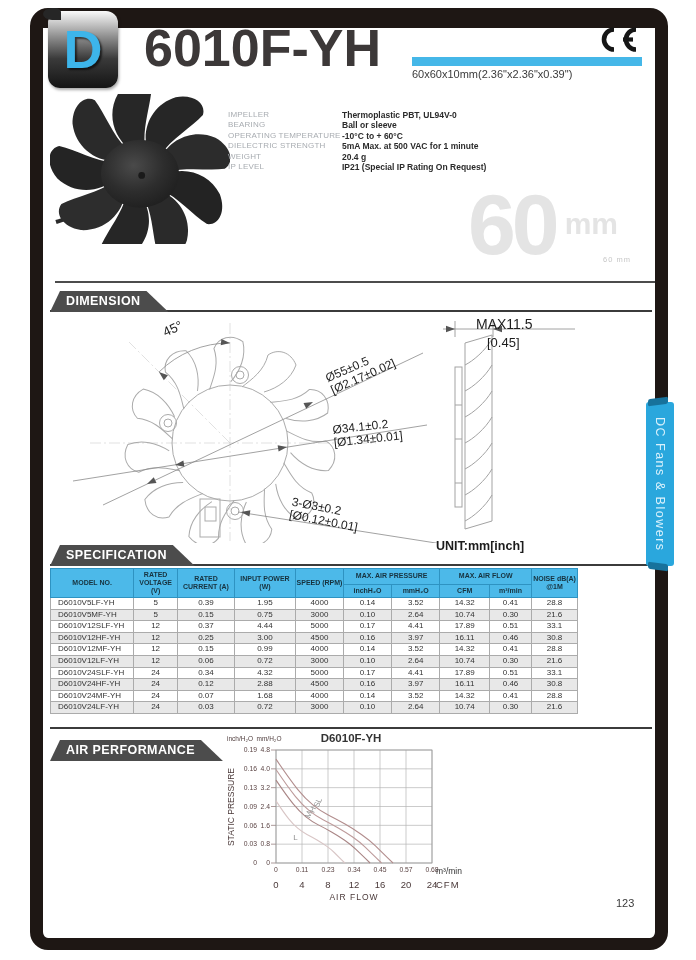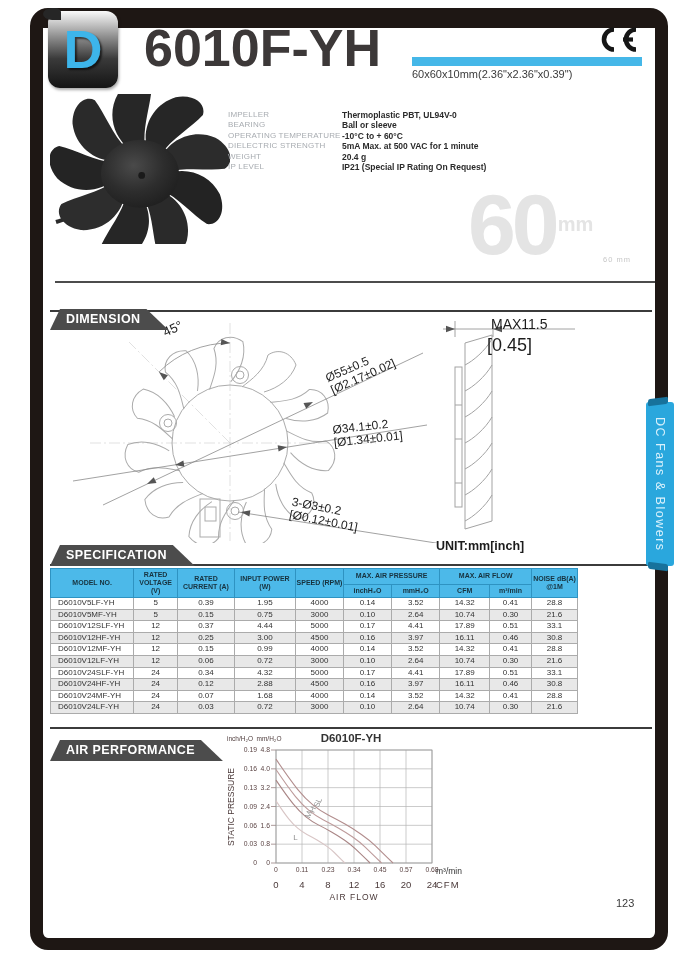--- a/index.html
+++ b/index.html
@@ -35,21 +35,21 @@
 
   
   .specs{position:absolute;left:228px;top:110px;width:410px;}
   .spec-row{display:flex;line-height:10.4px;}
   .spec-label{width:114px;font-size:8px;color:#a8acb1;letter-spacing:.2px;}
   .spec-value{font-size:8.5px;font-weight:bold;color:#2b2b2b;}
 
   
   .wm{position:absolute;left:468px;top:186px;display:flex;align-items:center;color:#e4e4e4;}
   .wm .big{font-size:86px;font-weight:bold;letter-spacing:-4px;line-height:76px;}
-  .wm .unit{font-size:20px;font-weight:bold;margin-left:2px;}
+  .wm .unit{font-size:30px;font-weight:bold;margin-left:9px;}
   .wm-small{position:absolute;left:603px;top:255px;font-size:7.5px;color:#c7c7c7;letter-spacing:1px;}
   .divider{position:absolute;left:55px;top:281px;width:600px;height:2px;background:#4c4c4c;}
 
   
   .sec{position:absolute;left:50px;height:21px;background:#4c4c4c;color:#fff;font-size:12.5px;
     font-weight:bold;letter-spacing:.4px;line-height:21px;padding:0 28px 0 16px;
     clip-path:polygon(10px 0,calc(100% - 22px) 0,100% 100%,0 100%);z-index:2;}
   .sec-rule{position:absolute;left:50px;width:602px;height:2px;background:#3b3b3b;z-index:1;}
 
   
@@ -145,21 +145,21 @@
       </div>
     </div>
 
   <div class="wm">
     <span class="big">60</span>
     <span class="unit">mm</span>
   </div>
   <div class="wm-small">60 mm</div>
   <div class="divider"></div>
 
-  <div class="sec" style="top:291px;margin-top:18px;">DIMENSION</div>
+  <div class="sec" style="top:291px;">DIMENSION</div>
   <div class="sec-rule" style="top:310px;"></div>
 
   <svg class="dim-svg" width="600" height="228" viewBox="0 0 600 228">
     <defs>
       <path id="arw" d="M0,0 L9,3.2 L0,6.4 Z"></path>
       <path id="cadb" d="M 12,-56 C 22,-64 34,-72 38,-88 C 48,-95 61,-91 66,-78 C 61,-64 48,-55 34,-51"></path>
     </defs>
 
     <g transform="translate(175,128)" stroke="#ababab" fill="none" stroke-width="1">
       <line x1="0" y1="-120" x2="0" y2="98" stroke="#cccccc" stroke-width="0.6" stroke-dasharray="11 3 2 3"></line>
@@ -236,22 +236,22 @@
     <span>[Ø2.17±0.02]</span>
   </span>
   <span class="dim-label" style="left:333px;top:420px;transform:rotate(-6deg);">
     <span>Ø34.1±0.2</span><br>
     <span>[Ø1.34±0.01]</span>
   </span>
   <span class="dim-label" style="left:290px;top:502px;transform:rotate(11deg);">
     <span>3-Ø3±0.2</span><br>
     <span>[Ø0.12±0.01]</span>
   </span>
-  <span class="dim-label" style="left:476px;top:317px;font-size:14px;margin-left:15px;">MAX11.5</span>
-  <span class="dim-label" style="left:487px;top:336px;font-size:18px;">[0.45]</span>
+  <span class="dim-label" style="left:476px;top:317px;font-size:14px;">MAX11.5</span>
+  <span class="dim-label" style="left:487px;top:336px;font-size:13px;">[0.45]</span>
   <span class="dim-label" style="left:436px;top:540px;font-size:12.5px;font-weight:bold;">UNIT:mm[inch]</span>
 
   <div class="sec" style="top:545px;">SPECIFICATION</div>
   <div class="sec-rule" style="top:564px;"></div>
 
   <table class="spec-table">
     <colgroup>
       <col style="width:15.8%">
         <col style="width:8.3%">
         <col style="width:10.8%">

